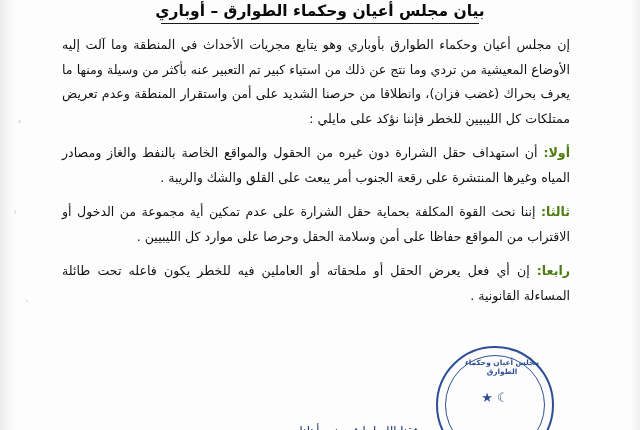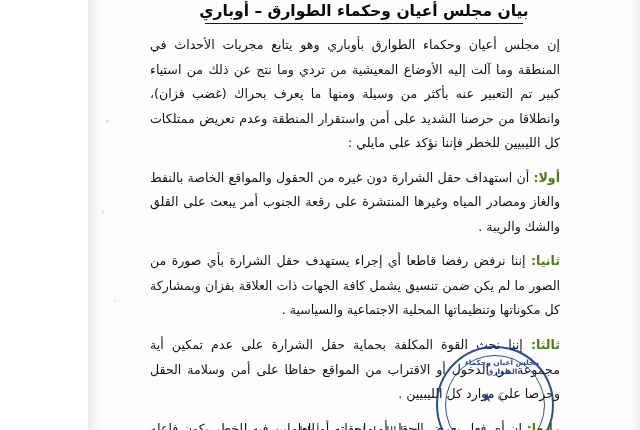--- a/index.html
+++ b/index.html
@@ -9,21 +9,21 @@
   }
   body {
     width: 640px;
     height: 430px;
     overflow: hidden;
     font-family: "DejaVu Sans", "Liberation Sans", sans-serif;
     color: #111111;
   }
   .page {
     position: relative;
-    width: 552px;
+    width: 640px;
     height: 430px;
     background: #fdfdfd;
     box-sizing: border-box;
     padding: 0;
   }
   
   .page::before {
     content: "";
     position: absolute;
     left: 0; top: 0; bottom: 0;
@@ -54,21 +54,21 @@
     height: 1px;
     background: #1a1a1a;
     margin: 1px auto 0 auto;
   }
 
   .body-wrap {
     padding: 9px 66px 0 62px;
   }
 
   p.para {
-    margin: 0 14px 10px 0;
+    margin: 0 4px 10px 0;
     font-size: 12.6px;
     line-height: 1.95;
     text-align: justify;
     text-align-last: right;
     color: #121212;
   }
 
   .lead-in {
     margin-bottom: 14px;
   }
@@ -150,24 +150,20 @@
 
   <div class="body-wrap">
 
     <p class="para lead-in">إن مجلس أعيان وحكماء الطوارق بأوباري وهو يتابع مجريات الأحداث في المنطقة وما آلت إليه الأوضاع المعيشية من تردي وما نتج عن ذلك من استياء كبير تم التعبير عنه بأكثر من وسيلة ومنها ما يعرف بحراك (غضب فزان)، وانطلاقا من حرصنا الشديد على أمن واستقرار المنطقة وعدم تعريض ممتلكات كل الليبيين للخطر فإننا نؤكد على مايلي :</p>
 
     <p class="para clause">
       <span class="marker">أولا:</span>
       <span>أن استهداف حقل الشرارة دون غيره من الحقول والمواقع الخاصة بالنفط والغاز ومصادر المياه وغيرها المنتشرة على رقعة الجنوب أمر يبعث على القلق والشك والريبة .</span>
     </p>
 
-    <p class="para clause">
-      <span class="marker">ثانيا:</span>
-      <span>إننا نرفض رفضا قاطعا أي إجراء يستهدف حقل الشرارة بأي صورة من الصور ما لم يكن ضمن تنسيق يشمل كافة الجهات ذات العلاقة بفزان وبمشاركة كل مكوناتها وتنظيماتها المحلية الاجتماعية والسياسية .</span>
-    </p>
 
     <p class="para clause">
       <span class="marker">ثالثا:</span>
       <span>إننا نحث القوة المكلفة بحماية حقل الشرارة على عدم تمكين أية مجموعة من الدخول أو الاقتراب من المواقع حفاظا على أمن وسلامة الحقل وحرصا على موارد كل الليبيين .</span>
     </p>
 
     <p class="para clause">
       <span class="marker">رابعا:</span>
       <span>إن أي فعل يعرض الحقل أو ملحقاته أو العاملين فيه للخطر يكون فاعله تحت طائلة المساءلة القانونية .</span>
     </p>

